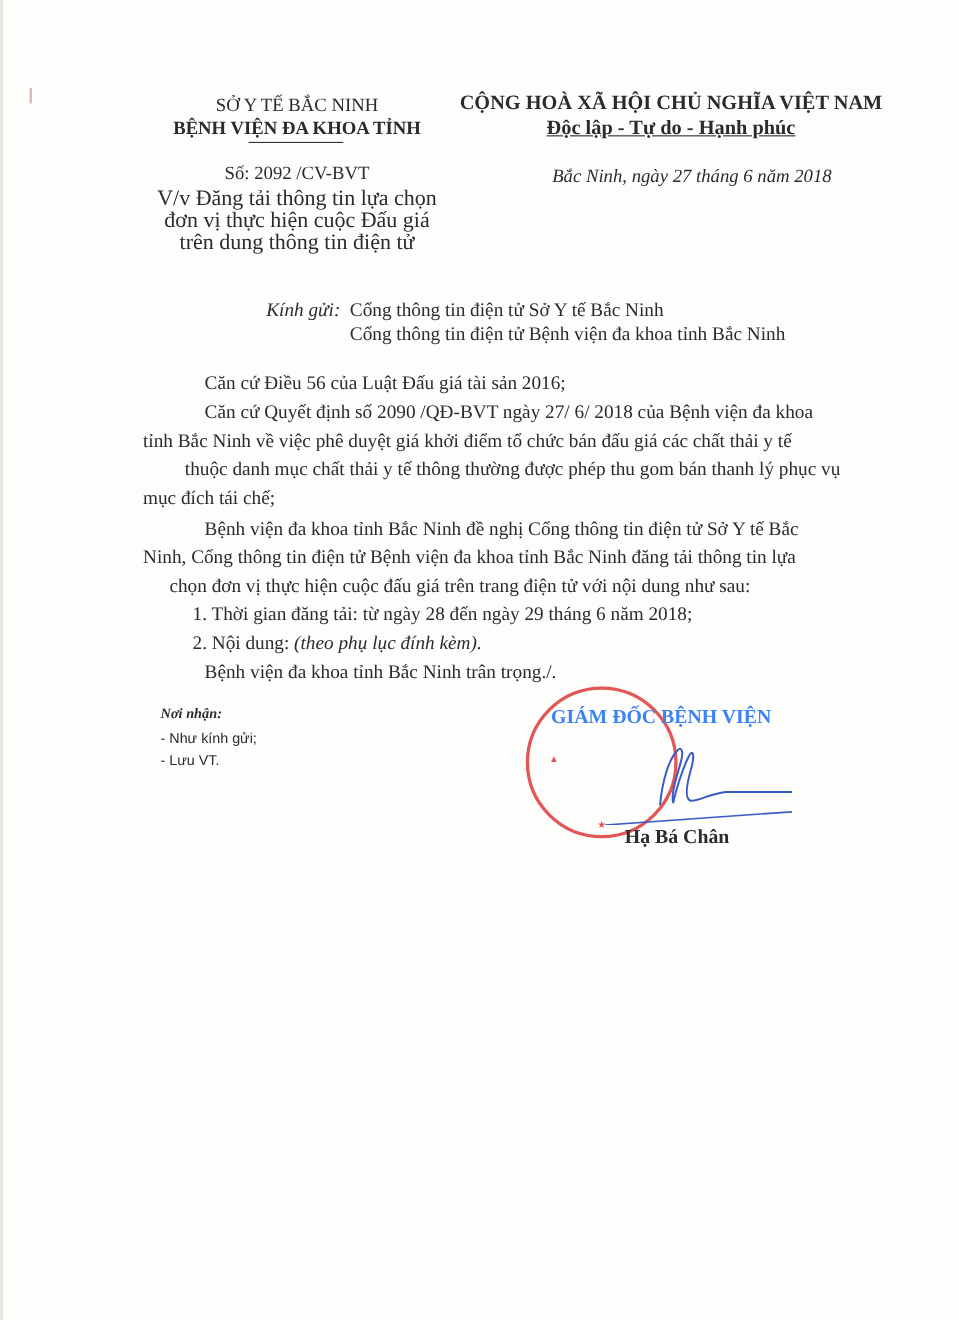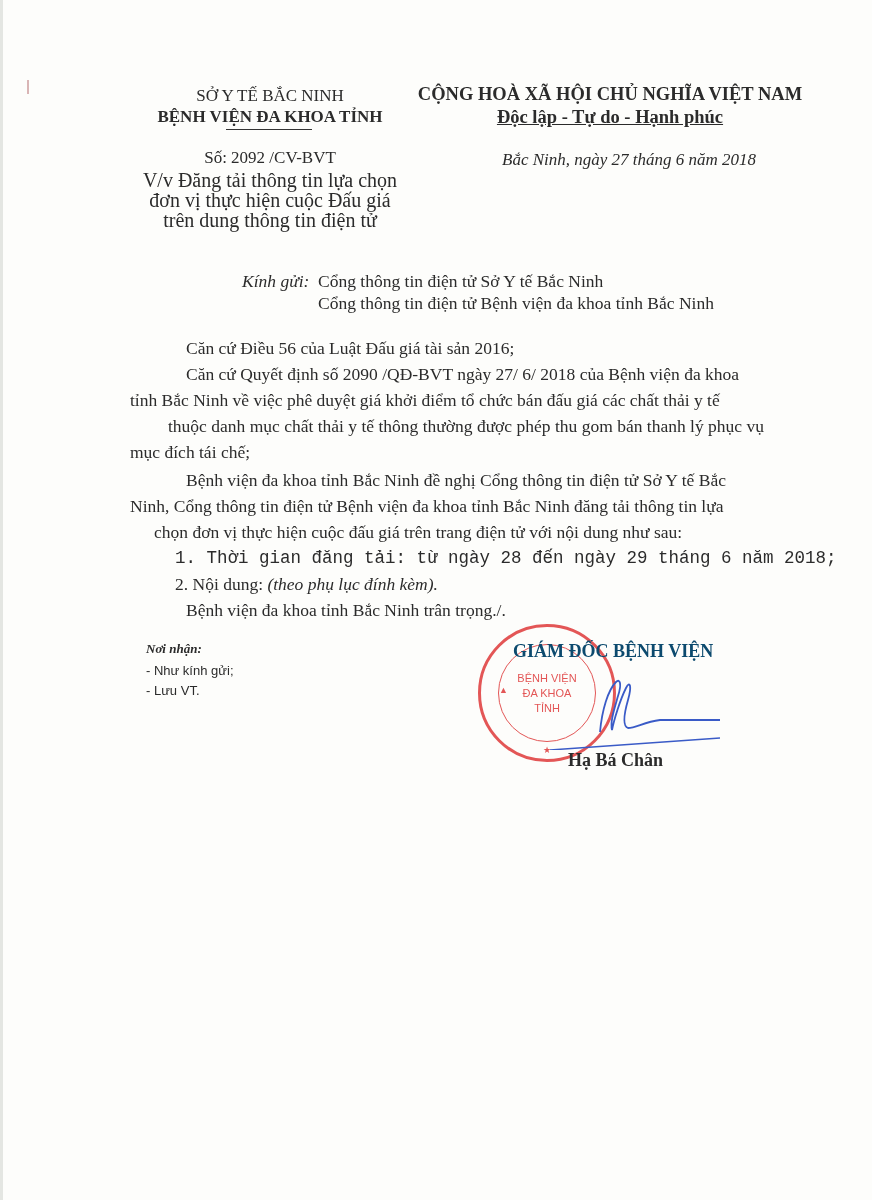--- a/index.html
+++ b/index.html
@@ -54,40 +54,35 @@
 <div class="abs body-line" style="left:318px; top:293px;">Cổng thông tin điện tử Bệnh viện đa khoa tỉnh Bắc Ninh</div>
 
 <div class="abs body-line" style="left:186px; top:338px;">Căn cứ Điều 56 của Luật Đấu giá tài sản 2016;</div>
 <div class="abs body-line" style="left:186px; top:364px;">Căn cứ Quyết định số 2090 /QĐ-BVT ngày 27/ 6/ 2018 của Bệnh viện đa khoa</div>
 <div class="abs body-line" style="left:130px; top:390px;">tỉnh Bắc Ninh về việc phê duyệt giá khởi điểm tổ chức bán đấu giá các chất thải y tế</div>
 <div class="abs body-line" style="left:130px; top:416px;margin-left:38px;">thuộc danh mục chất thải y tế thông thường được phép thu gom bán thanh lý phục vụ</div>
 <div class="abs body-line" style="left:130px; top:442px;">mục đích tái chế;</div>
 <div class="abs body-line" style="left:186px; top:470px;">Bệnh viện đa khoa tỉnh Bắc Ninh đề nghị Cổng thông tin điện tử Sở Y tế Bắc</div>
 <div class="abs body-line" style="left:130px; top:496px;">Ninh, Cổng thông tin điện tử Bệnh viện đa khoa tỉnh Bắc Ninh đăng tải thông tin lựa</div>
 <div class="abs body-line" style="left:130px; top:522px;margin-left:24px;">chọn đơn vị thực hiện cuộc đấu giá trên trang điện tử với nội dung như sau:</div>
-<div class="abs body-line" style="left:175px; top:548px;font-family:Liberation Mono, monospace;">1.  Thời gian đăng tải: từ ngày 28 đến ngày 29 tháng 6 năm 2018;</div>
+<div class="abs body-line" style="left:175px; top:548px;">1.  Thời gian đăng tải: từ ngày 28 đến ngày 29 tháng 6 năm 2018;</div>
 <div class="abs body-line" style="left:175px; top:574px;">
   <span>2.  Nội dung: </span><span class="ital">(theo phụ lục đính kèm).</span>
 </div>
 <div class="abs body-line" style="left:186px; top:600px;">Bệnh viện đa khoa tỉnh Bắc Ninh trân trọng./.</div>
 
 <div class="abs ital bold" style="left:146px; top:641px; font-size:13px;">Nơi nhận:</div>
 <div class="abs" style="left:146px; top:663px; font-size:13px; font-family:'Liberation Sans', sans-serif;">- Như kính gửi;</div>
 <div class="abs" style="left:146px; top:683px; font-size:13px; font-family:'Liberation Sans', sans-serif;">- Lưu VT.</div>
 
 <div class="stamp">
-  <div class="stamp-inner">
-    <span>BỆNH VIỆN</span>
-    <span>ĐA KHOA</span>
-    <span>TỈNH</span>
-  </div>
   <span class="stamp-star" style="left:18px; top:58px;">▲</span>
   <span class="stamp-star" style="left:62px; top:118px;">★</span>
 </div>
 
-<div class="abs bold" style="left:513px; top:641px; font-size:18px; color:#0c4a6e;font-family:Liberation Serif, serif;">GIÁM ĐỐC BỆNH VIỆN</div>
+<div class="abs bold" style="left:501px; top:641px; font-size:18px; color:#3b82f6;font-family:Liberation Serif, serif;">GIÁM ĐỐC BỆNH VIỆN</div>
 
 <svg class="signature" viewBox="0 0 180 80">
   <path d="M60 62 C 62 40, 68 20, 76 12 C 80 8, 82 14, 78 26 C 74 40, 70 52, 72 60 C 74 50, 80 30, 86 18 C 90 10, 92 16, 88 30 C 84 44, 82 56, 88 58 C 96 58, 104 52, 120 50 L 180 50" fill="none" stroke="#3a5bc7" stroke-width="1.8"></path>
   <path d="M10 80 L 180 68" fill="none" stroke="#3a5bc7" stroke-width="1.5"></path>
 </svg>
 
 <div class="abs bold" style="left:568px; top:750px; font-size:18px;">Hạ Bá Chân</div>
 
 </body></html>

